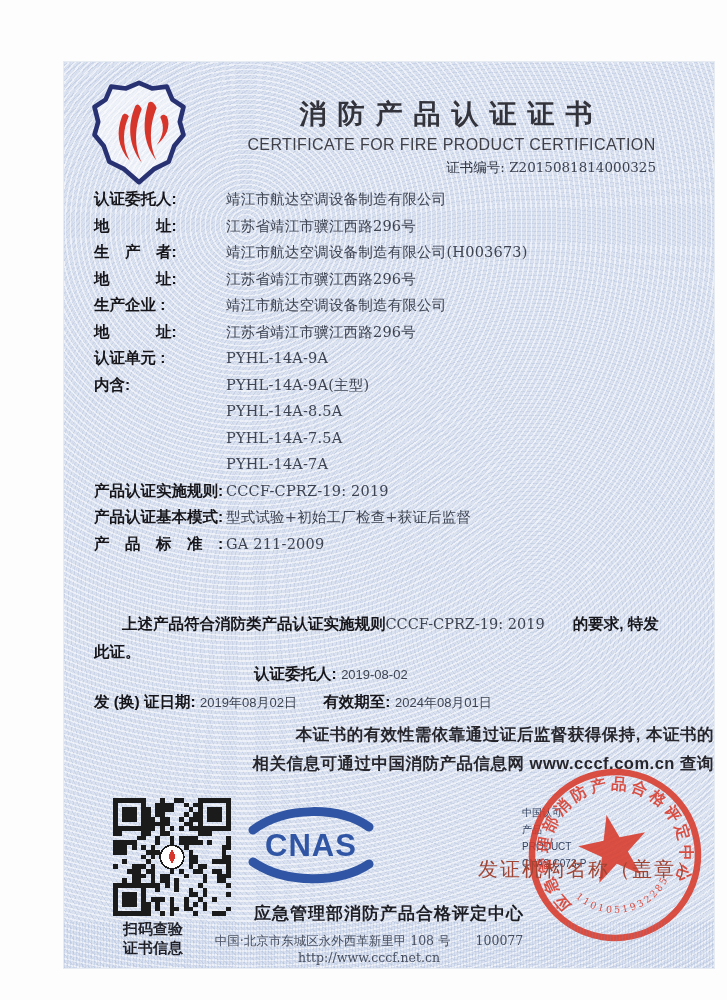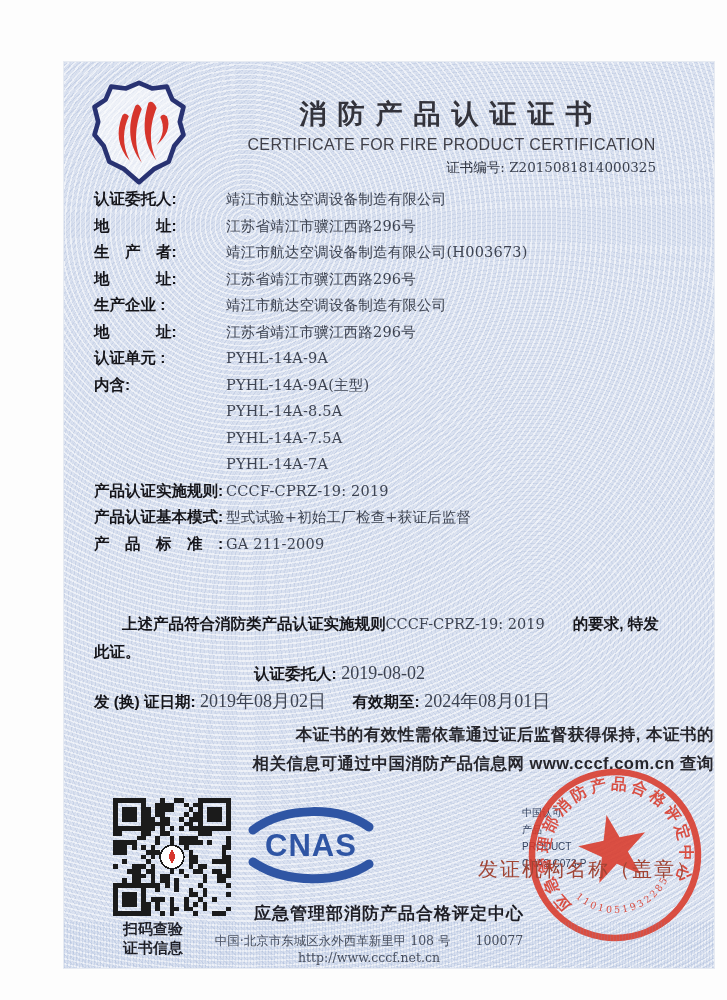--- a/index.html
+++ b/index.html
@@ -32,21 +32,21 @@
   .frow.inner .flabel{padding-right:4px;box-sizing:border-box;}
   .fvalue{font-size:14.5px;color:#3d4351;font-family:"DejaVu Serif",serif;letter-spacing:.2px;}
   
   .statement{position:absolute;left:30px;top:548px;width:580px;line-height:27px;font-size:15.5px;}
   .statement .b{font-weight:bold;color:#15151a;margin-left:28px;}
   .statement .r{font-family:"DejaVu Serif",serif;color:#3d4351;font-size:14.5px;}
   
   .date-first{position:absolute;left:190px;top:598px;height:27px;line-height:27px;}
   .date-issue{position:absolute;left:30px;top:626px;height:27px;line-height:27px;}
   .dlbl{font-size:15.5px;font-weight:bold;color:#15151a;}
-  .dval{font-size:18px;font-family:Liberation Serif, serif;color:#3d4351;}
+  .dval{font-size:13px;font-family:Liberation Sans, sans-serif;color:#3d4351;}
   .dgap{display:inline-block;width:22px;}
   
   .notice{position:absolute;left:0;right:0;top:658px;text-align:right;
           font-size:16.5px;font-weight:600;color:#26262c;line-height:29px;letter-spacing:.5px;}
   
   .qr-block{position:absolute;left:49px;top:736px;width:120px;text-align:center;}
   .qr-svg{width:118px;height:118px;display:block;}
   .qr-caption{font-size:15px;font-weight:600;color:#1c1c22;line-height:19px;margin-top:3px;text-align:left;padding-left:10px;}
   .cnas-block{position:absolute;left:181px;top:744px;text-align:right;}
   .cnas-svg{width:132px;height:78px;}

